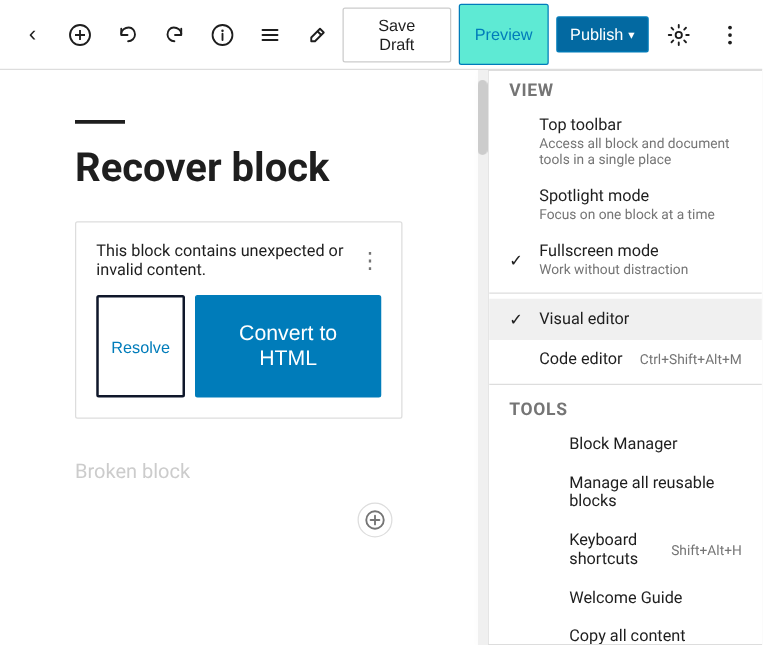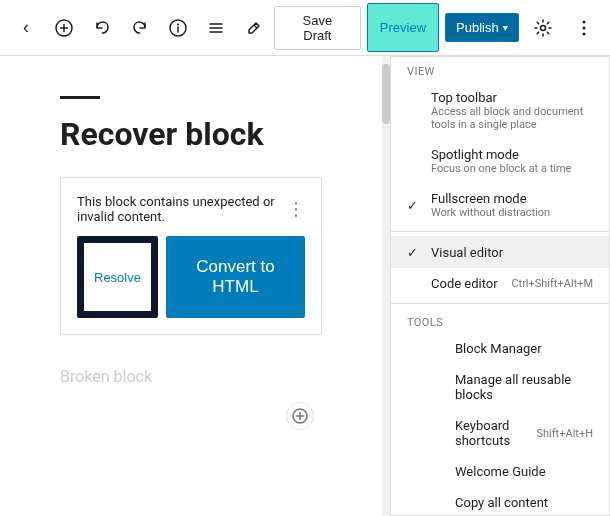--- a/index.html
+++ b/index.html
@@ -138,21 +138,21 @@
     .broken-block-message {
       font-size: 13px;
       color: #1e1e1e;
     }
     .broken-block-actions {
       display: flex;
       gap: 8px;
       margin-top: 8px;
     }
     .btn-resolve {
-      border: 7px solid #0f172a;
+      border: 2px solid #0f172a;
       background: #fff;
       color: #007cba;
       padding: 4px 10px;
       border-radius: 2px;
       cursor: pointer;
       font-size: 13px;
     }
     .btn-convert-html {
       background: #007cba;
       color: #fff;
@@ -213,22 +213,22 @@
     .dropdown-menu {
       width: 220px;
       background: #fff;
       border: 1px solid #ddd;
       box-shadow: 0 4px 12px rgba(0,0,0,0.15);
       overflow-y: auto;
       flex-shrink: 0;
     }
     .menu-section-label {
       padding: 8px 16px 4px;
-      font-size: 11px;
-      font-weight: 400;
+      font-size: 14px;
+      font-weight: 700;
       color: #757575;
       text-transform: uppercase;
       letter-spacing: 0.04em;
     }
     .menu-item {
       padding: 8px 16px;
       cursor: pointer;
       display: flex;
       align-items: center;
       gap: 8px;

